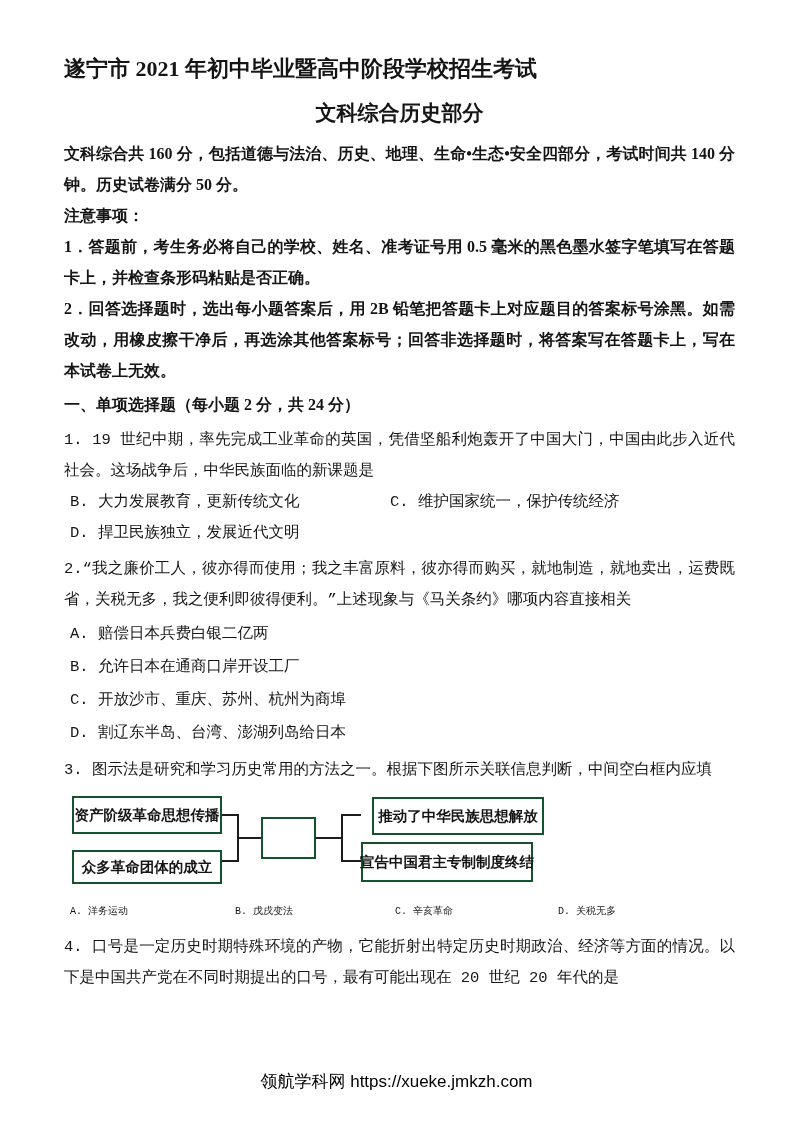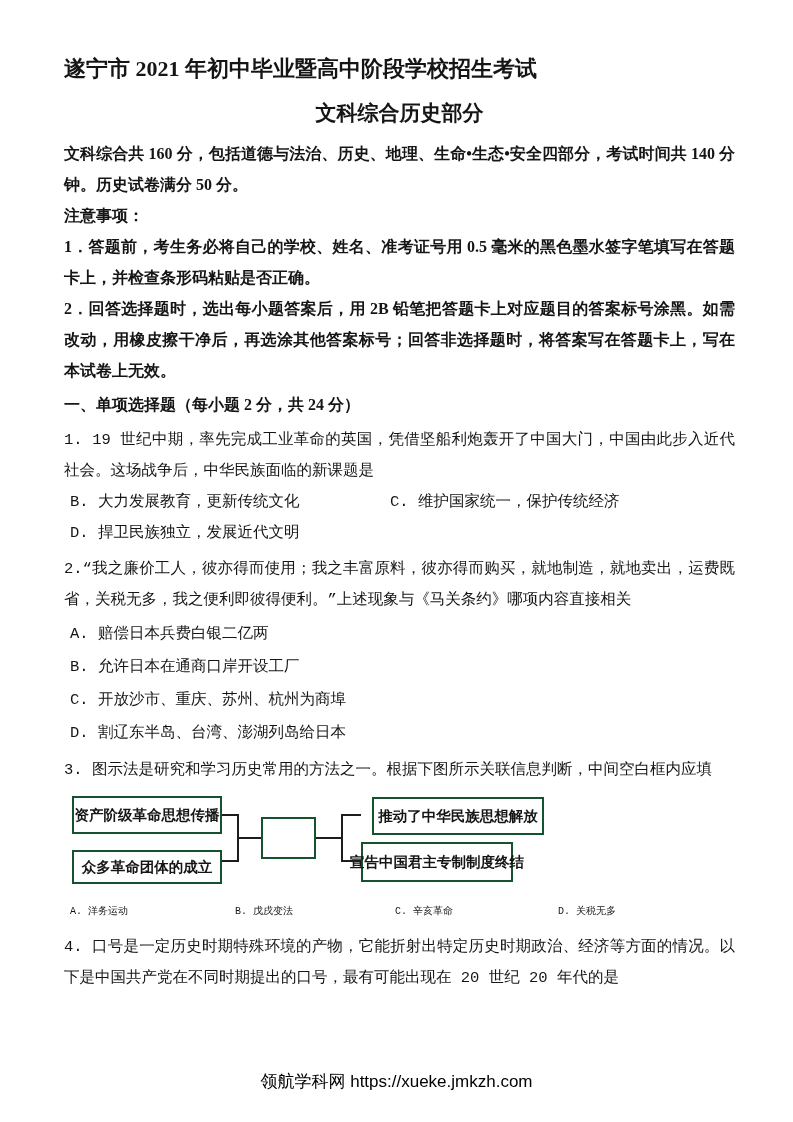--- a/index.html
+++ b/index.html
@@ -91,21 +91,21 @@
   </div>
 
   <div class="question">
     <p class="stem">3. 图示法是研究和学习历史常用的方法之一。根据下图所示关联信息判断，中间空白框内应填</p>
 
     <div class="diagram">
       <div class="dbox" style="left:8px;   top:0;    width:150px; height:38px;">资产阶级革命思想传播</div>
       <div class="dbox" style="left:8px;   top:54px; width:150px; height:34px;">众多革命团体的成立</div>
       <div class="dbox" style="left:197px; top:21px; width:55px;  height:42px;"></div>
       <div class="dbox" style="left:301px; top:1px;  width:172px; height:38px;margin-left:7px;">推动了中华民族思想解放</div>
-      <div class="dbox" style="left:297px; top:46px; width:152px; height:40px;">宣告中国君主专制制度终结</div>
+      <div class="dbox" style="left:297px; top:46px; width:172px; height:40px;">宣告中国君主专制制度终结</div>
 
       <div class="cl" style="left:158px; top:18px; width:17px; height:2px;"></div>
       <div class="cl" style="left:158px; top:64px; width:17px; height:2px;"></div>
       <div class="cl" style="left:173px; top:18px; width:2px;  height:48px;"></div>
       <div class="cl" style="left:175px; top:41px; width:22px; height:2px;"></div>
       <div class="cl" style="left:252px; top:41px; width:27px; height:2px;"></div>
       <div class="cl" style="left:277px; top:18px; width:2px;  height:48px;"></div>
       <div class="cl" style="left:279px; top:18px; width:18px; height:2px;"></div>
       <div class="cl" style="left:279px; top:64px; width:18px; height:2px;"></div>
     </div>

